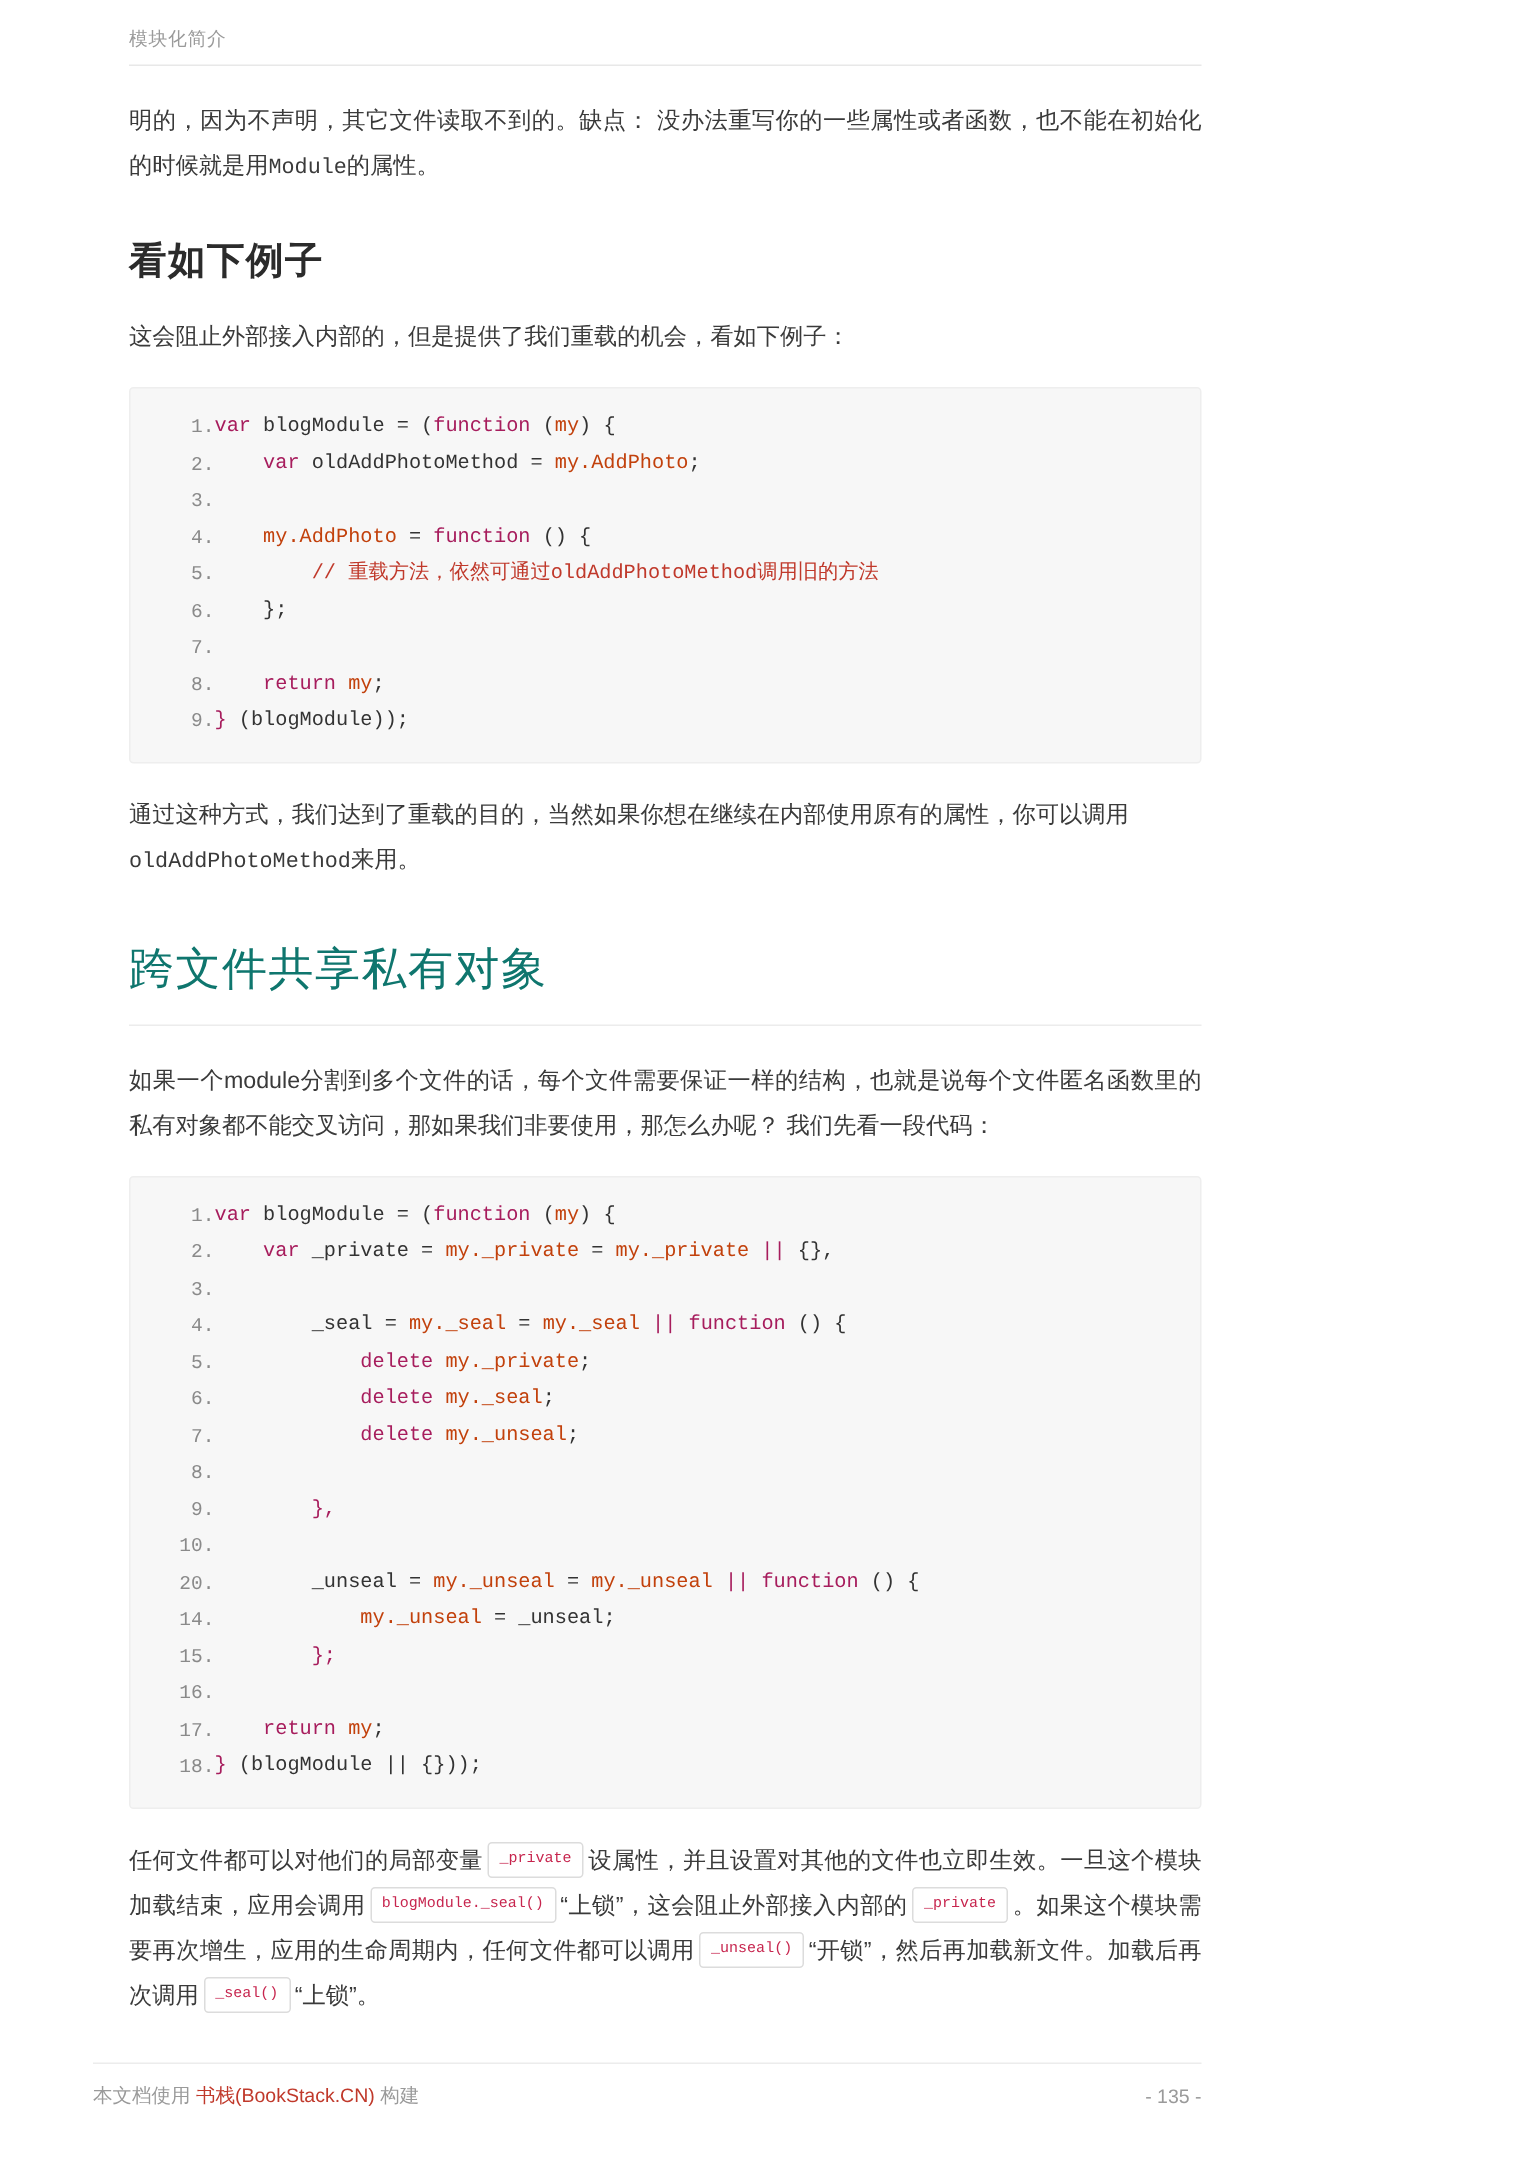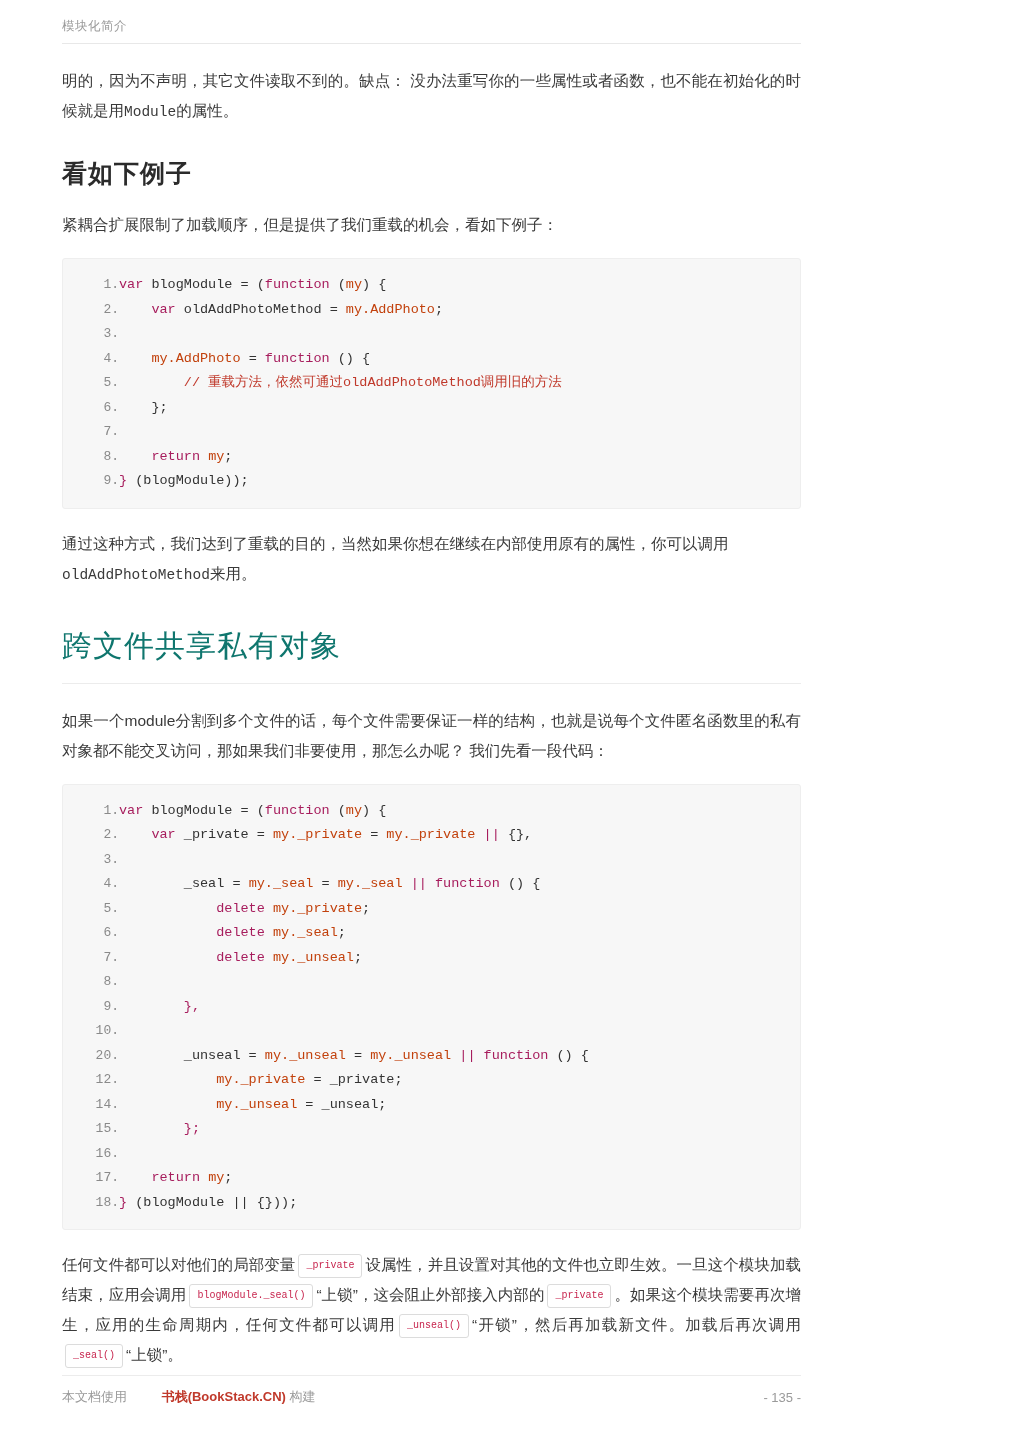--- a/index.html
+++ b/index.html
@@ -11,21 +11,21 @@
     width: 1019px;
     min-height: 1440px;
     font-family: "Liberation Sans", sans-serif;
     color: #333333;
     position: relative;
   }
   .page {
     width: 863px;
     min-height: 1440px;
     box-sizing: border-box;
-    padding: 18px 62px 0 62px;
+    padding: 18px 62px 0 86px;
     position: relative;
   }
   .header-note {
     font-size: 12.5px;
     color: #9a9a9a;
     letter-spacing: 0.5px;
     padding-bottom: 8px;
     border-bottom: 1px solid #e8e8e8;
     margin-bottom: 22px;
   }
@@ -118,37 +118,36 @@
     justify-content: space-between;
     align-items: center;
     font-size: 13px;
     color: #9a9a9a;
     border-top: 1px solid #ececec;
     padding-top: 12px;
   }
   .footer a {
     color: #c0392b;
     text-decoration: none;
-    font-weight: bold;
-    margin-left: 31px;
+    font-weight: normal;
   }
   .footer .page-no { color: #9a9a9a; }
 </style>
 </head>
 <body>
 
 <div class="page">
 
   <div class="header-note">模块化简介</div>
 
   <p class="para"><span>明的，因为不声明，其它文件读取不到的。缺点： 没办法重写你的一些属性或者函数，也不能在初始化的时候就是用</span><code class="inline-plain">Module</code><span>的属性。</span></p>
 
   <h2 class="h-sub">看如下例子</h2>
 
-  <p class="para">紧耦合扩展限制了加载顺序，但是提供了我们重载的机会，看如下例子：</p>
+  <p class="para">这会阻止外部接入内部的，但是提供了我们重载的机会，看如下例子：</p>
 
   <div class="code-block">
     <table class="code">
       <tbody>
           <tr>
             <td class="ln">1</td>
             <td class="cd"><span class="kw">var </span><span class="pl">blogModule = (</span><span class="kw">function </span><span class="pl">(</span><span class="prop">my</span><span class="pl">) {</span></td>
           </tr>
           <tr>
             <td class="ln">2</td>
@@ -231,24 +230,20 @@
             <td class="ln">9</td>
             <td class="cd"><span class="kw">        },</span></td>
           </tr>
           <tr>
             <td class="ln">10</td>
             <td class="cd">&nbsp;</td>
           </tr>
           <tr>
             <td class="ln">20</td>
             <td class="cd"><span class="pl">        _unseal = </span><span class="prop">my._unseal </span><span class="pl">= </span><span class="prop">my._unseal </span><span class="kw">|| </span><span class="kw">function </span><span class="pl">() {</span></td>
-          </tr>
-          <tr>
-            <td class="ln">12</td>
-            <td class="cd"><span class="pl">            </span><span class="prop">my._private </span><span class="pl">= _private;</span></td>
           </tr>
           <tr>
             <td class="ln">14</td>
             <td class="cd"><span class="pl">            </span><span class="prop">my._unseal </span><span class="pl">= _unseal;</span></td>
           </tr>
           <tr>
             <td class="ln">15</td>
             <td class="cd"><span class="kw">        };</span></td>
           </tr>
           <tr>

